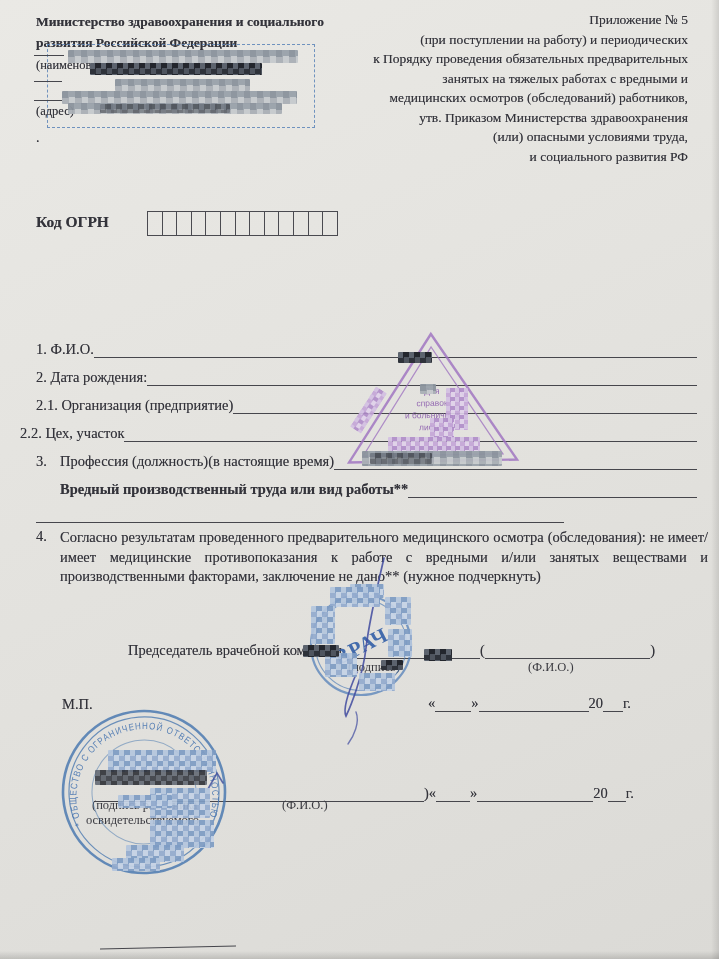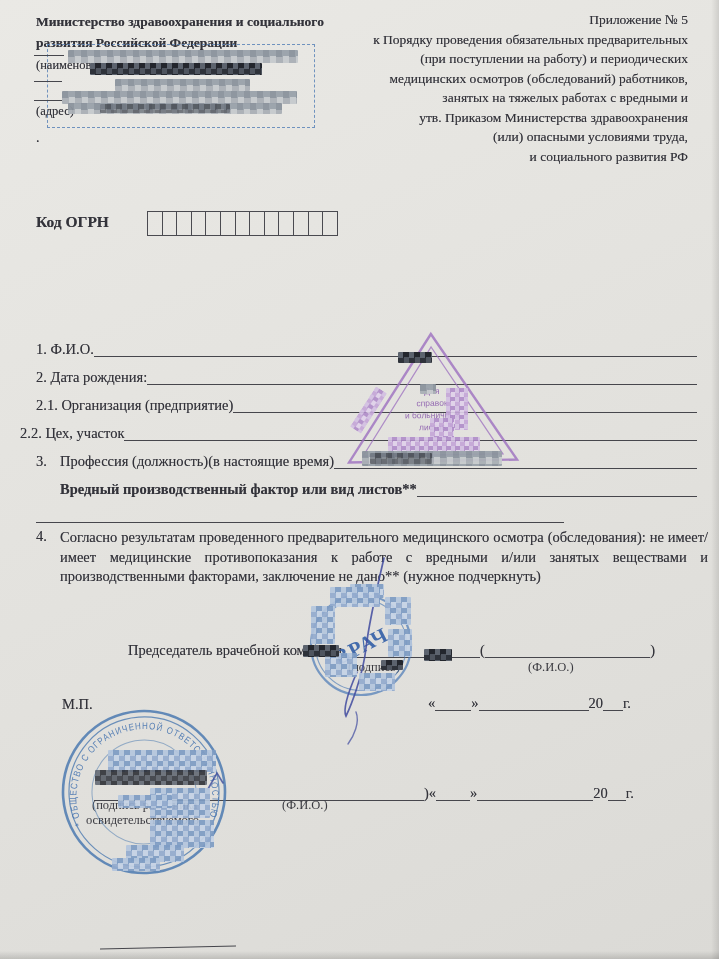--- a/index.html
+++ b/index.html
@@ -7,21 +7,21 @@
   #page{
     position:relative;width:719px;height:959px;
     background:linear-gradient(155deg,#eae9e5 0%,#e5e4e0 35%,#e0dfdb 70%,#dbdad6 100%);
     font-family:"Liberation Serif","DejaVu Serif",serif;
     color:#2f2f33;
   }
   .abs{position:absolute;}
   .txt{color:#33333a;text-shadow:0 0 .4px rgba(60,60,70,.55);}
   .bold{font-weight:bold;}
   
-  .frow{position:absolute;display:flex;font-size:14.5px;line-height:18px;}
+  .frow{position:absolute;display:flex;align-items:flex-end;font-size:14.5px;line-height:18px;}
   .frow .lbl{white-space:pre;}
   .frow .fill{flex:1;border-bottom:1.3px solid #46464c;height:16px;}
   .frow .fillfix{border-bottom:1.3px solid #46464c;height:16px;}
   .hint{position:absolute;font-size:12.5px;color:#3a3a40;}
   
   #ogrn-grid{position:absolute;left:148px;top:211px;display:flex;}
   .ogrn-cell{width:13.6px;height:23px;border:1px solid #4a4a50;margin-left:-1px;background:transparent;}
   
   .stampbox{position:absolute;left:47px;top:44px;width:266px;height:82px;border:1.5px dashed #5b84b8;opacity:.85;}
   .shortline{position:absolute;border-top:1.3px solid #46464c;}
@@ -55,24 +55,24 @@
 
   <div class="mz g" style="left:68px;top:50px;width:230px;height:13px;"></div>
   <div class="mz d" style="left:90px;top:63px;width:172px;height:12px;"></div>
   <div class="mz g" style="left:115px;top:79px;width:135px;height:12px;"></div>
   <div class="mz g" style="left:62px;top:91px;width:235px;height:13px;"></div>
   <div class="mz g" style="left:68px;top:103px;width:214px;height:11px;"></div>
   <div class="mz d" style="left:100px;top:104px;width:130px;height:9px;opacity:.55;"></div>
 
   <div class="abs txt" style="left:330px;top:10px;width:358px;font-size:13.5px;line-height:19.5px;text-align:right;">
     <div>Приложение № 5</div>
+    <div>(при поступлении на работу) и периодических</div>
     <div>к Порядку проведения обязательных предварительных</div>
-    <div>(при поступлении на работу) и периодических</div>
+    <div>занятых на тяжелых работах с вредными и</div>
     <div>медицинских осмотров (обследований) работников,</div>
-    <div>занятых на тяжелых работах с вредными и</div>
     <div>утв. Приказом Министерства здравоохранения</div>
     <div>(или) опасными условиями труда,</div>
     <div>и социального развития РФ</div>
   </div>
 
   <div class="abs txt" style="left:36px;top:213px;font-size:15.5px;font-weight:600;">Код ОГРН</div>
   <div id="ogrn-grid">
       <span class="ogrn-cell"></span>
       <span class="ogrn-cell"></span>
       <span class="ogrn-cell"></span>
@@ -104,21 +104,21 @@
   <div class="frow txt" style="left:20px;right:22px;top:424px;">
     <span class="lbl">2.2. Цех, участок</span>
       <span class="fill"></span>
   </div>
   <div class="frow txt" style="left:36px;right:22px;top:452px;">
     <span class="lbl" style="width:24px;">3.</span>
       <span class="lbl">Профессия (должность)(в настоящие время)</span>
       <span class="fill"></span>
   </div>
   <div class="frow txt" style="left:60px;right:22px;top:480px;">
-    <span class="lbl bold">Вредный производственный фактор или вид листов**</span>
+    <span class="lbl bold">Вредный производственный труда или вид работы**</span>
       <span class="fill"></span>
   </div>
   <div class="frow txt" style="left:36px;width:528px;top:506px;">
     <span class="fill"></span>
   </div>
 
   <div class="abs txt" style="left:36px;top:528px;font-size:14.5px;">4.</div>
   <div class="abs txt" style="left:60px;top:528px;width:648px;font-size:14.5px;line-height:19.5px;text-align:justify;">Согласно результатам проведенного предварительного медицинского осмотра (обследования): не имеет/имеет медицинские противопоказания к работе с вредными и/или занятых веществами и производственными факторами, заключение не дано** (нужное подчеркнуть)</div>
 
   <div class="frow txt" style="left:88px;right:64px;top:641px;margin-left:40px;">

